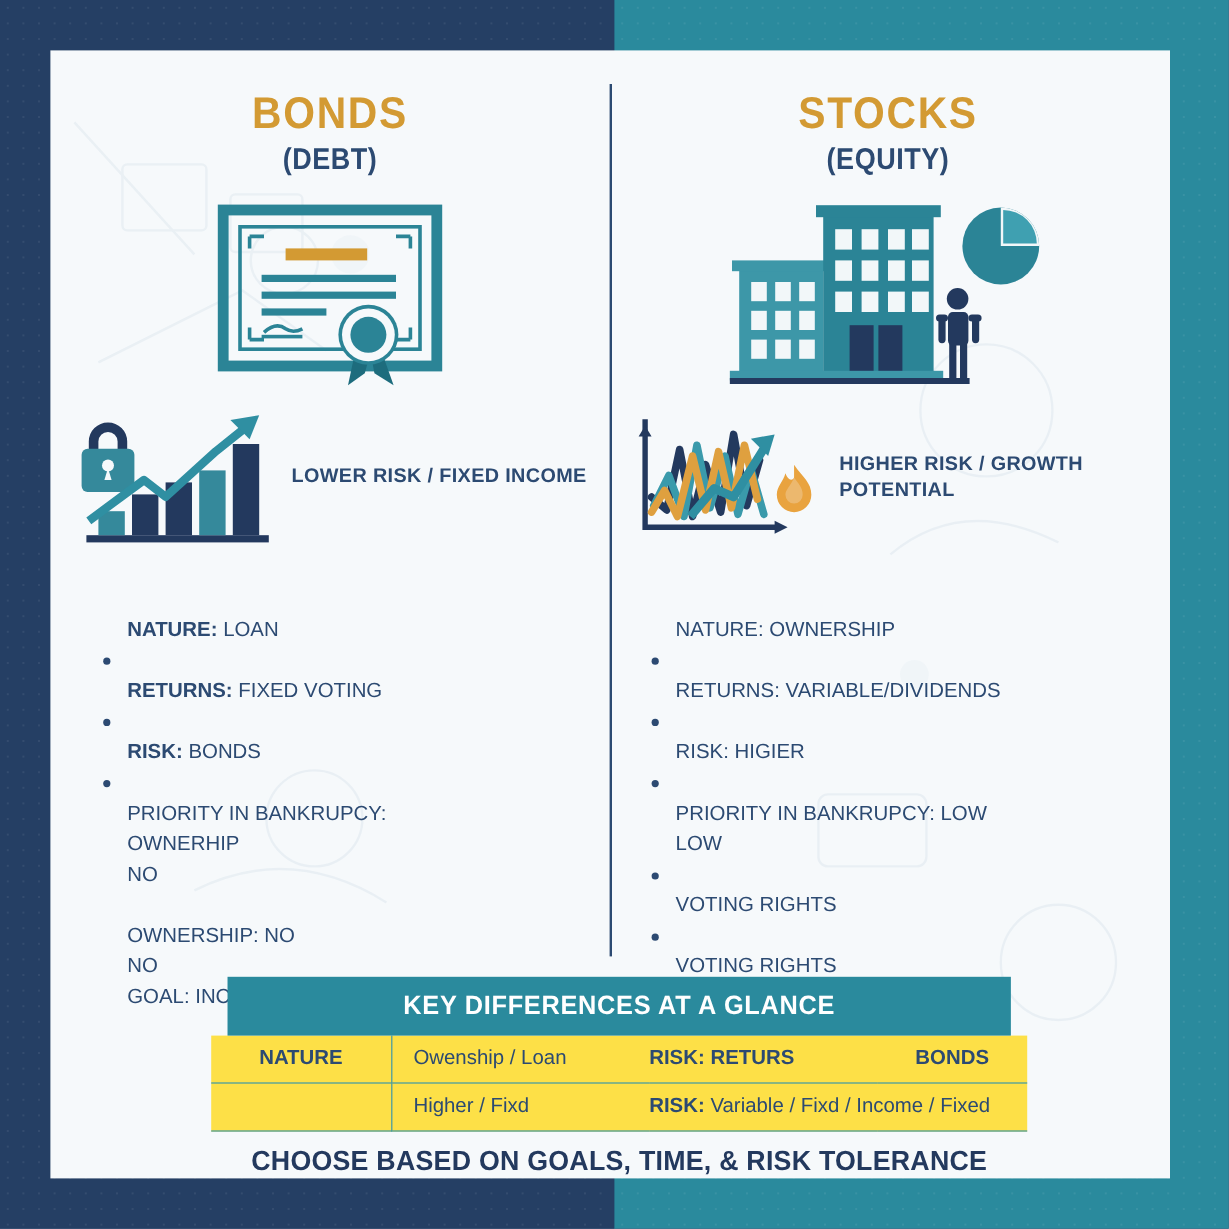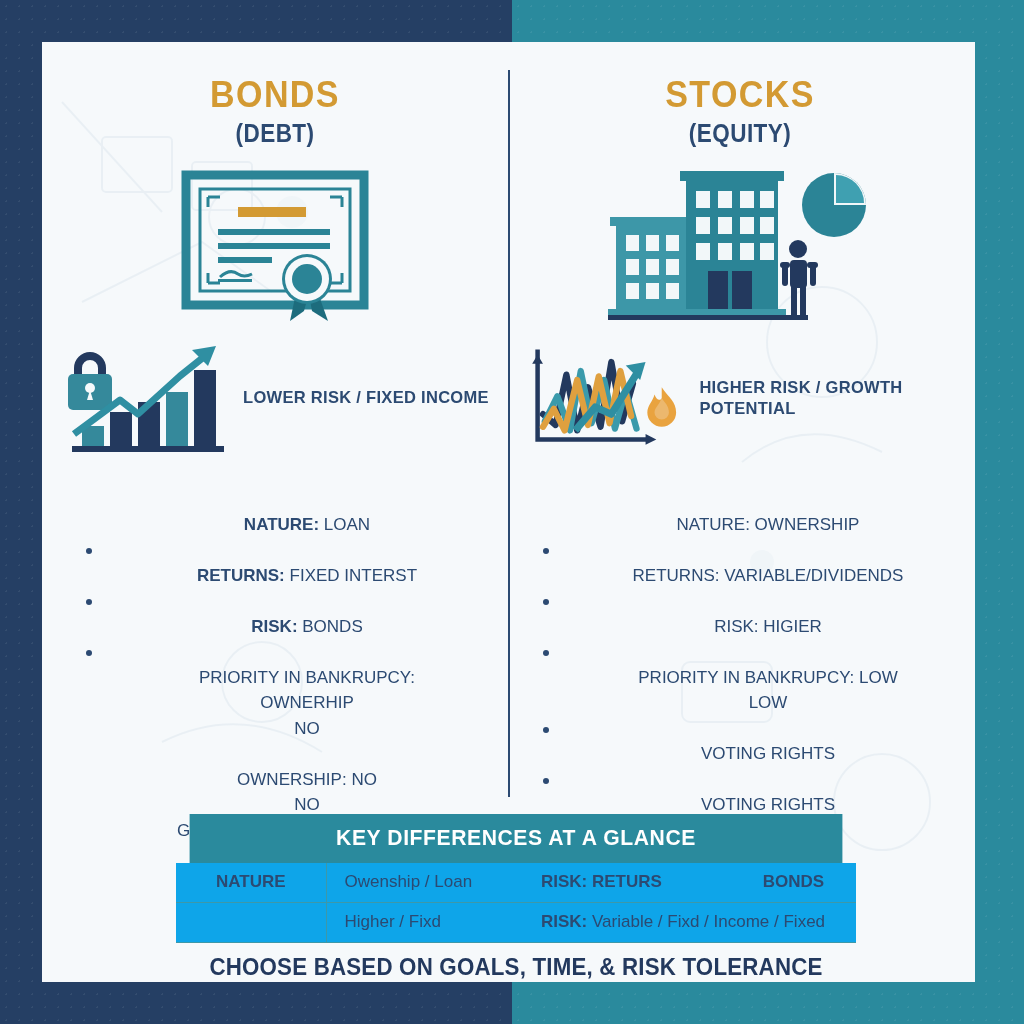--- a/index.html
+++ b/index.html
@@ -95,21 +95,20 @@
     padding-left:40px;
     list-style:none;
   }
   .bullets li {
     position:relative;
     font-size:17px;
     color:#2c4a72;
     line-height:1.5;
     padding-left:24px;
     white-space:pre-line;
-    text-align:center;
   }
   .bullets li.bulleted::before {
     content:"";
     position:absolute;
     left:4px; top:11px;
     width:6px; height:6px;
     border-radius:50%;
     background:#2c4a72;
   }
   .bullets li b { font-weight:bold; }
@@ -129,21 +128,21 @@
     font-weight:bold;
     letter-spacing:.6px;
     padding:11px 0 12px;
     font-family:"Liberation Sans Narrow","Liberation Sans",sans-serif;
     transform:scaleX(.96);
   }
   table#kd {
     width:100%;
     border-collapse:collapse;
     table-layout:fixed;
-    background:#0ea5e9;
+    background:#fde047;
   }
   table#kd td {
     border-bottom:1.5px solid #3d98a8;
     color:#2c4a72;
     font-size:17px;
     padding:9px 0 10px;
     vertical-align:middle;
   }
   td.c-nature {
     width:150px;
@@ -259,21 +258,21 @@
         </svg>
         <div class="risk-caption">LOWER RISK /
 FIXED INCOME</div>
       </div>
 
       <ul class="bullets">
         <li class="">
           <b>NATURE:</b><span> LOAN</span>
         </li>
         <li class="bulleted">
-          <b>RETURNS:</b><span> FIXED INTERST</span>
+          <b>RETURNS:</b><span> FIXED VOTING</span>
         </li>
         <li class="bulleted">
           <b>RISK:</b><span>  BONDS</span>
         </li>
         <li class="bulleted">
           <span>PRIORITY IN BANKRUPCY:
 OWNERHIP
 NO</span>
         </li>
         <li class="">

